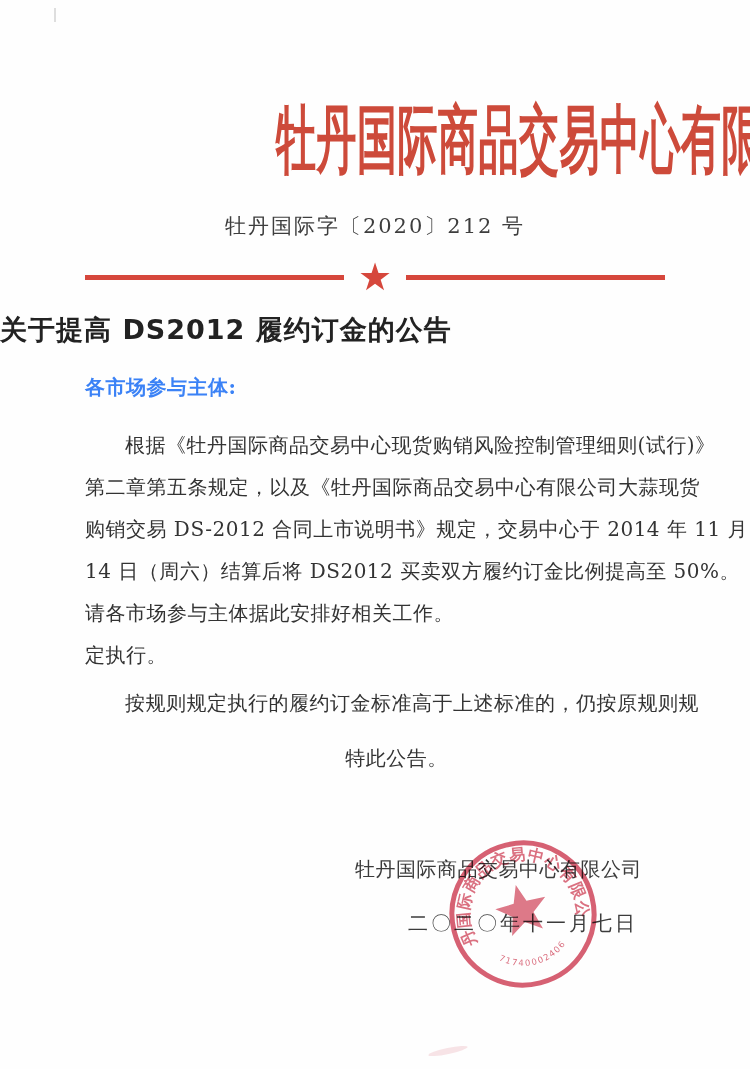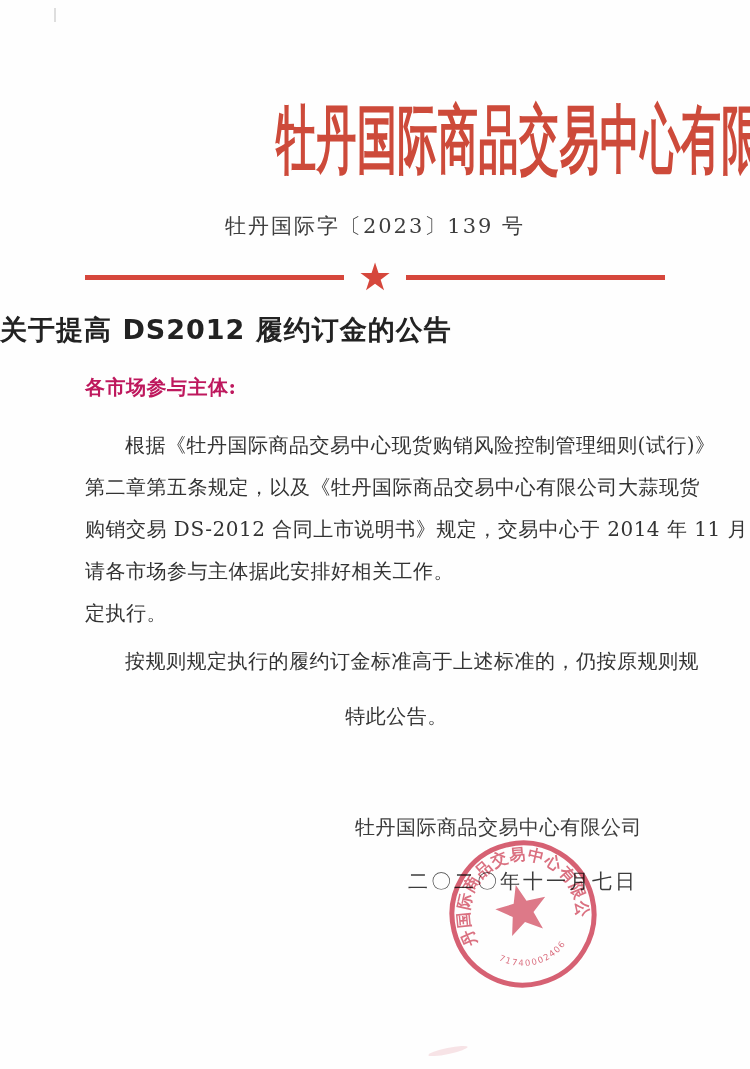--- a/index.html
+++ b/index.html
@@ -78,21 +78,21 @@
     margin-top:23px;
     padding:0 82px 0 85px;
     font-size:20px;
   }
   .body-line{
     line-height:42px;
     height:42px;
     white-space:nowrap;
     letter-spacing:.5px;
   }
-  .body-line.bold{font-weight:bold;color:#be185d;}
+  .body-line.bold{font-weight:bold;color:#3b82f6;}
   .body-line.indent{text-indent:2em;text-align:center;}
   .body-line.gap-s{margin-top:6px;}
   .body-line.gap-m{margin-top:13px;}
   .body-line.gap-first{margin-top:16px;}
   .signature-block{
     margin-top:80px;
     text-align:right;
     padding-right:108px;
   }
   .signature-company{
@@ -145,35 +145,36 @@
 <body>
 
 <div class="page">
 
   <div class="artifact"></div>
 
   <div class="org-title">
     <span class="stretch">牡丹国际商品交易中心有限公司文件</span>
   </div>
 
-  <div class="doc-number">牡丹国际字〔2023〕139 号</div>
+  <div class="doc-number">牡丹国际字〔2020〕212 号</div>
 
   <div class="divider">
     <div class="line"></div>
     <div class="star">★</div>
     <div class="line"></div>
   </div>
 
   <div class="doc-title">关于提高 DS2012 履约订金的公告</div>
 
   <div class="body-text">
     <div class="body-line bold">各市场参与主体:</div>
     <div class="body-line indent gap-first">根据《牡丹国际商品交易中心现货购销风险控制管理细则(试行)》</div>
     <div class="body-line">第二章第五条规定，以及《牡丹国际商品交易中心有限公司大蒜现货</div>
     <div class="body-line">购销交易 DS-2012 合同上市说明书》规定，交易中心于 2014 年 11 月</div>
+    <div class="body-line">14 日（周六）结算后将 DS2012 买卖双方履约订金比例提高至 50%。</div>
     <div class="body-line">请各市场参与主体据此安排好相关工作。</div>
     <div class="body-line">定执行。</div>
     <div class="body-line indent gap-s">按规则规定执行的履约订金标准高于上述标准的，仍按原规则规</div>
     <div class="body-line indent gap-m">特此公告。</div>
   </div>
 
   <div class="signature-block">
     <div class="signature-company">牡丹国际商品交易中心有限公司</div>
     <div class="signature-date">二〇二〇年十一月七日</div>
   </div>

